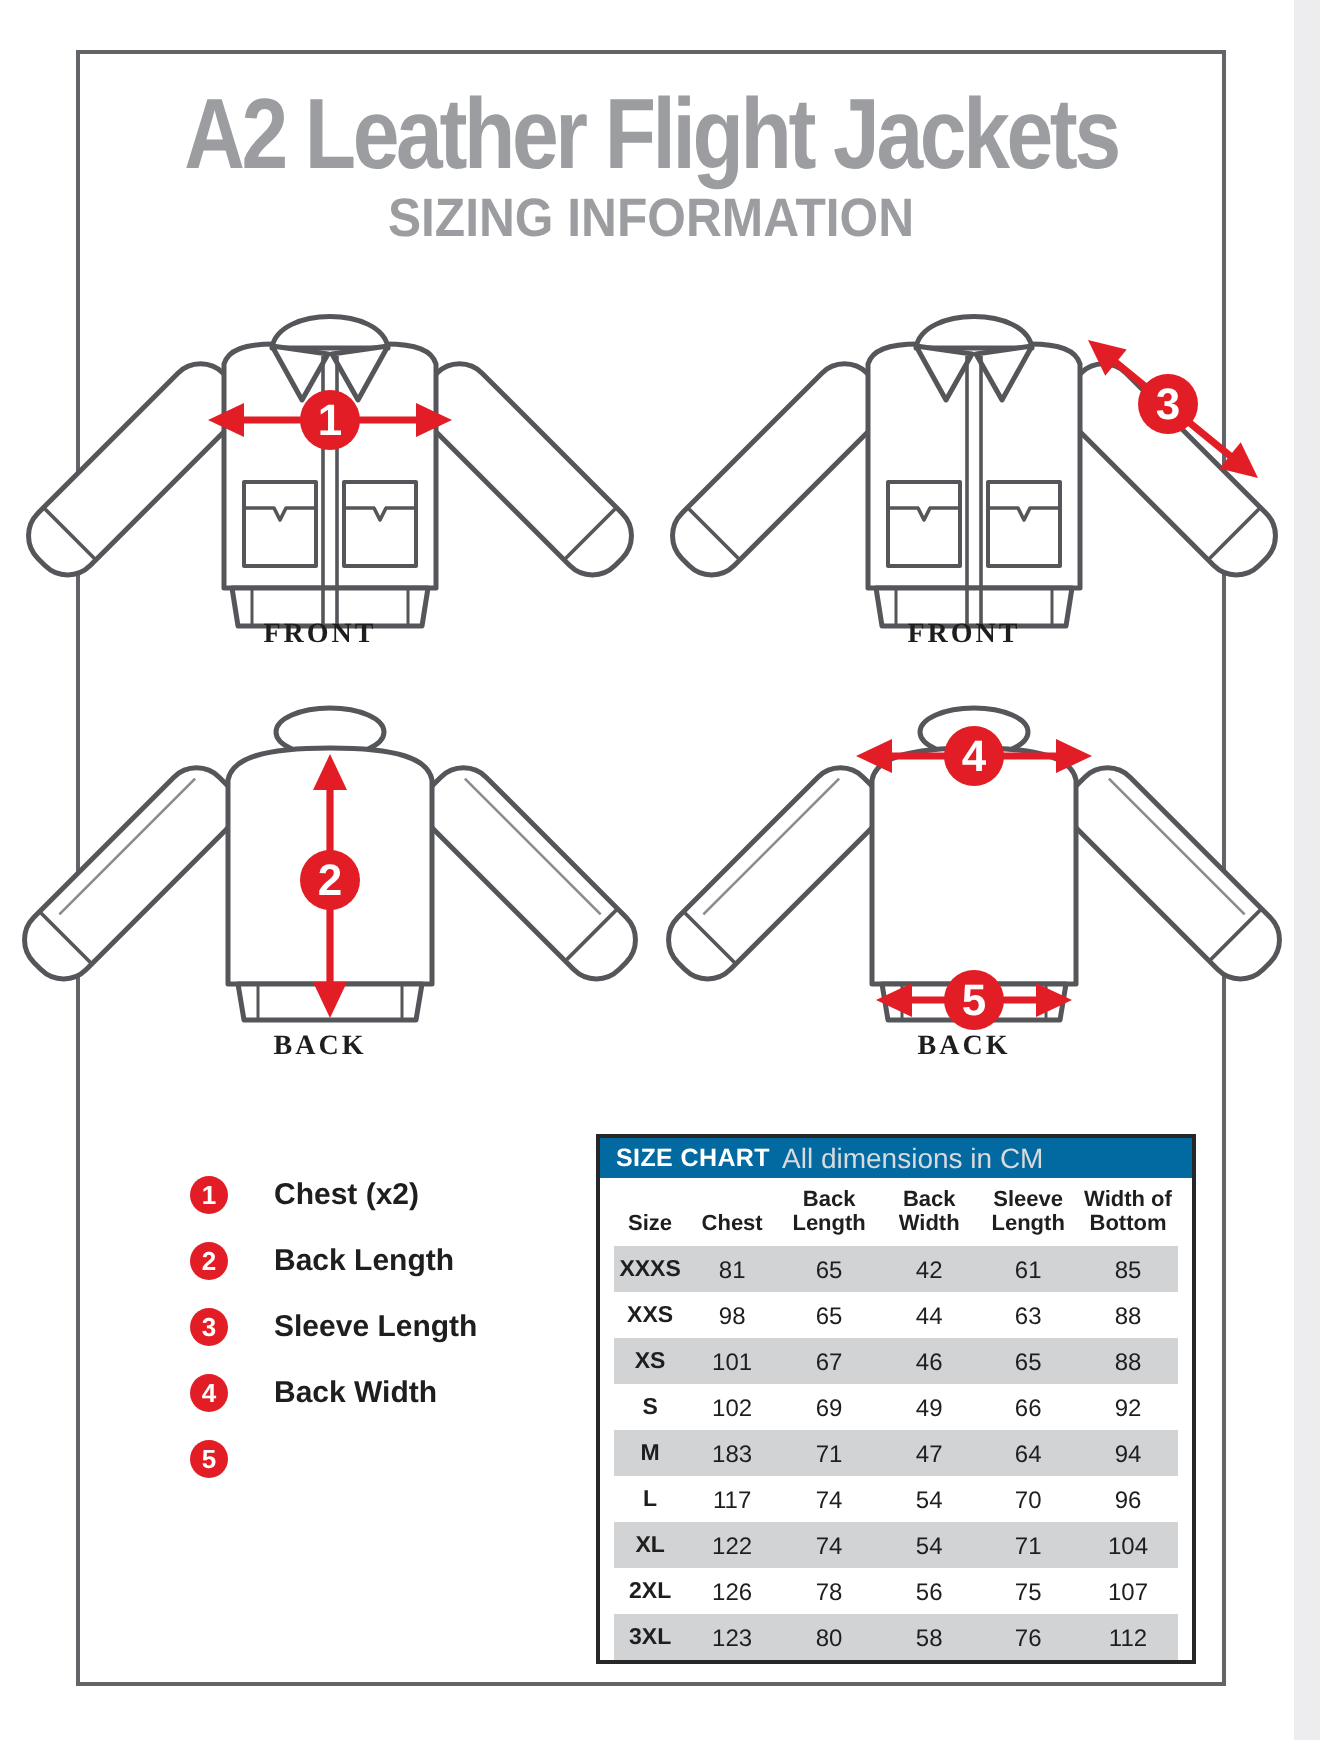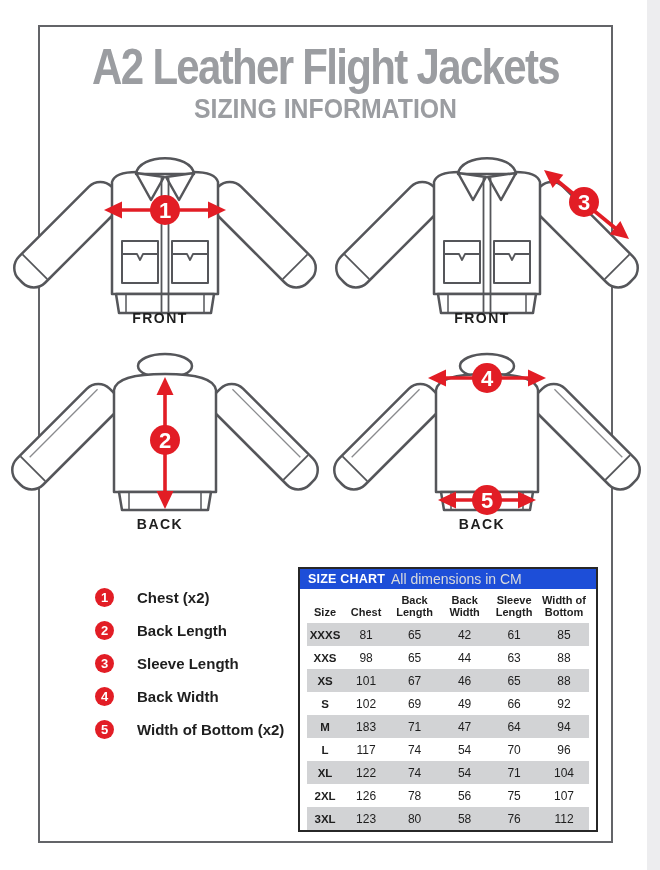--- a/index.html
+++ b/index.html
@@ -16,34 +16,34 @@
   
   .title{left:38px;top:38px;width:575px;text-align:center;
          font-size:50px;font-weight:bold;color:#9b9da1;letter-spacing:-2px;
          transform:scaleX(.84);transform-origin:50% 50%;white-space:nowrap;}
   .subtitle{left:38px;top:94px;width:575px;text-align:center;
             font-size:27px;font-weight:bold;color:#9b9da1;letter-spacing:0px;
             transform:scaleX(.92);transform-origin:50% 50%;white-space:nowrap;}
 
   svg.jacket{overflow:visible;display:block;}
   .view-label{width:300px;text-align:center;font-size:14px;font-weight:bold;
-              letter-spacing:1.5px;color:#1e1e1e;}
+              letter-spacing:1.5px;color:#1e1e1e;font-family:Liberation Serif, serif;}
 
   
   .legend{left:95px;top:588px;width:200px;}
   .legend-item{display:flex;align-items:center;height:19px;margin-bottom:14px;}
   .lnum{width:19px;height:19px;border-radius:50%;background:#e21d25;color:#fff;
         font-size:13px;font-weight:bold;display:flex;align-items:center;justify-content:center;
         flex:0 0 19px;}
   .llabel{margin-left:23px;font-size:15px;font-weight:bold;white-space:nowrap;}
 
   
   .table{left:298px;top:567px;width:300px;height:265px;border:2px solid #272727;
          box-sizing:border-box;background:#fff;}
-  .tbar{height:20px;background:#1d4ed8;display:flex;align-items:center;padding-left:8px;}
+  .tbar{height:20px;background:#0369a1;display:flex;align-items:center;padding-left:8px;}
   .tbar-title{color:#ffffff;font-size:12.5px;font-weight:bold;letter-spacing:.2px;}
   .tbar-sub{color:#d9dadc;font-size:14px;margin-left:6px;}
   .tgrid{display:grid;grid-template-columns:12.8% 16.3% 18.1% 17.4% 17.7% 17.7%;}
   .thead{padding:0 7px;height:34px;box-sizing:border-box;}
   .thcell{display:flex;flex-direction:column;justify-content:flex-end;align-items:center;
           padding-bottom:5px;font-size:11px;font-weight:bold;line-height:11.5px;text-align:center;}
   .tbody{padding:0 7px;}
   .trow{height:23px;align-items:center;}
   .trow.stripe{background:#d2d3d5;}
   .tcell{text-align:center;font-size:12px;}
@@ -181,21 +181,20 @@
   <div class="legend-item">
     <span class="lnum">3</span>
     <span class="llabel">Sleeve Length</span>
   </div>
   <div class="legend-item">
     <span class="lnum">4</span>
     <span class="llabel">Back Width</span>
   </div>
   <div class="legend-item">
     <span class="lnum">5</span>
-    <span class="llabel">Width of Bottom (x2)</span>
   </div>
 </div>
 
 <div class="abs table">
   <div class="tbar">
     <span class="tbar-title">SIZE CHART</span>
     <span class="tbar-sub">All dimensions in CM</span>
   </div>
   <div class="tgrid thead">
     <div class="thcell">

